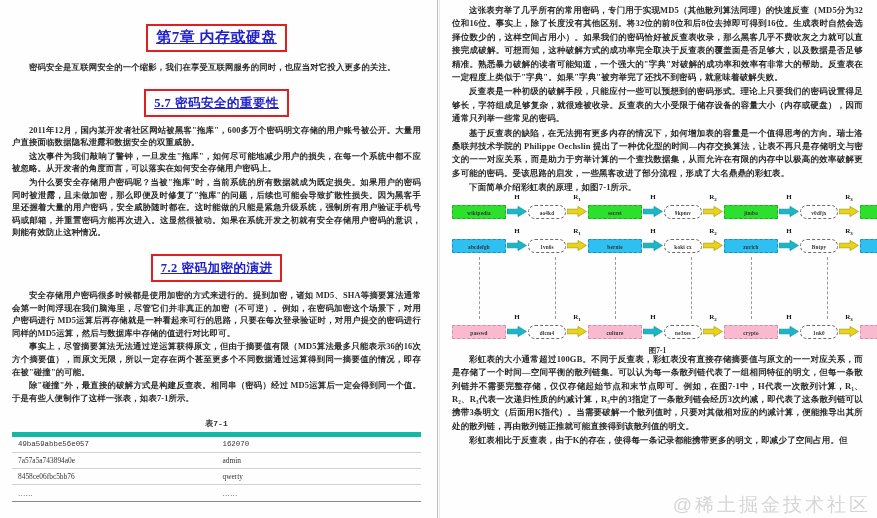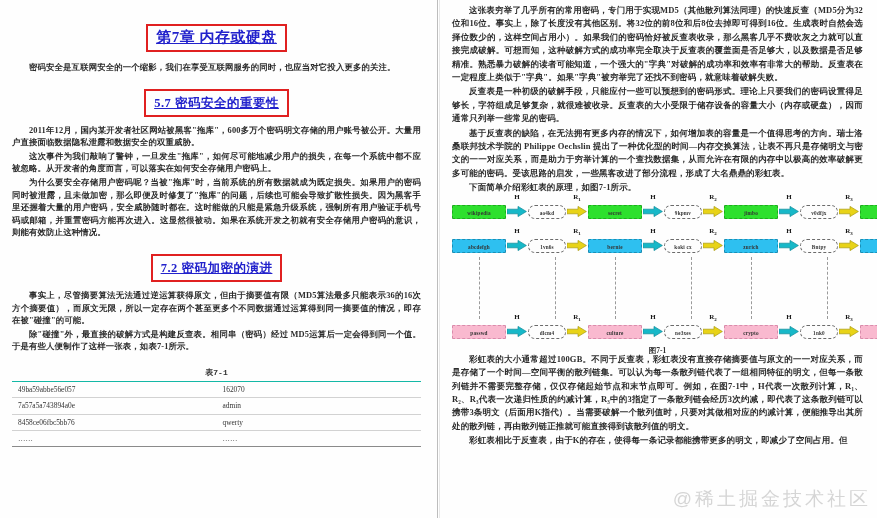--- a/index.html
+++ b/index.html
@@ -76,21 +76,21 @@
     font-family: Liberation Mono, monospace;
   }
   table.reverse-table {
     width: 100%;
     border-collapse: collapse;
     font-size: 7.4px;
     color: #333;
     margin-bottom: 4px;
   }
   table.reverse-table tr { border-bottom: 1px solid #d2d2d2; }
-  table.reverse-table tr:first-child { border-top: 1px solid #14b8a6; }
+  table.reverse-table tr:first-child { border-top: 5px solid #14b8a6; font-family: Liberation Mono, monospace; }
   table.reverse-table tr:last-child { border-bottom: 1px solid #8a8a8a; }
   table.reverse-table td {
     padding: 3.2px 6px;
     vertical-align: middle;
   }
   table.reverse-table td.c1 { width: 50%; border-right: 0; }
 
   
   .figure {
     margin: 6px 0 2px 0;
@@ -176,21 +176,21 @@
     font-size: 7.5px;
     font-weight: bold;
     color: #333;
     margin-top: 3px;
   }
 
   
   .watermark {
     position: absolute;
     right: 6px;
-    bottom: 6px;
+    bottom: 0;
     font-size: 19px;
     color: rgba(120,120,120,0.30);
     letter-spacing: 3px;
     font-family: "Liberation Sans", sans-serif;
     pointer-events: none;
     white-space: nowrap;
   }
 </style>
 </head>
 <body>
@@ -216,20 +216,21 @@
     <p class="body">2011年12月，国内某开发者社区网站被黑客"拖库"，600多万个密码明文存储的用户账号被公开。大量用户直接面临数据隐私泄露和数据安全的双重威胁。</p>
     <p class="body">这次事件为我们敲响了警钟，一旦发生"拖库"，如何尽可能地减少用户的损失，在每一个系统中都不应被忽略。从开发者的角度而言，可以落实在如何安全存储用户密码上。</p>
     <p class="body">为什么要安全存储用户密码呢？当被"拖库"时，当前系统的所有数据就成为既定损失。如果用户的密码同时被泄露，且未做加密，那么即便及时修复了"拖库"的问题，后续也可能会导致扩散性损失。因为黑客手里还握着大量的用户密码，安全威胁随时都在。这时能做的只能是紧急升级系统，强制所有用户验证手机号码或邮箱，并重置密码方能再次进入。这显然很被动。如果在系统开发之初就有安全存储用户密码的意识，则能有效防止这种情况。</p>
 
     <div class="heading-wrap h-section">
       <div class="heading-box">
         <span class="htext">7.2 密码加密的演进</span>
       </div>
     </div>
 
+    <p class="body">安全存储用户密码很多时候都是使用加密的方式来进行的。提到加密，诸如 MD5、SHA等摘要算法通常会第一时间浮现在我们脑海里，尽管它们并非真正的加密（不可逆）。例如，在密码加密这个场景下，对用户密码进行 MD5运算后再存储就是一种看起来可行的思路，只要在每次登录验证时，对用户提交的密码进行同样的MD5运算，然后与数据库中存储的值进行对比即可。</p>
     <p class="body">事实上，尽管摘要算法无法通过逆运算获得原文，但由于摘要值有限（MD5算法最多只能表示36的16次方个摘要值），而原文无限，所以一定存在两个甚至更多个不同数据通过运算得到同一摘要值的情况，即存在被"碰撞"的可能。</p>
     <p class="body">除"碰撞"外，最直接的破解方式是构建反查表。相同串（密码）经过 MD5运算后一定会得到同一个值。于是有些人便制作了这样一张表，如表7-1所示。</p>
 
     <div class="table-caption">表7-1</div>
 
     <table class="reverse-table">
       <tbody>
         <tr>
           <td class="c1">49ba59abbe56e057</td>
           <td>162070</td>

